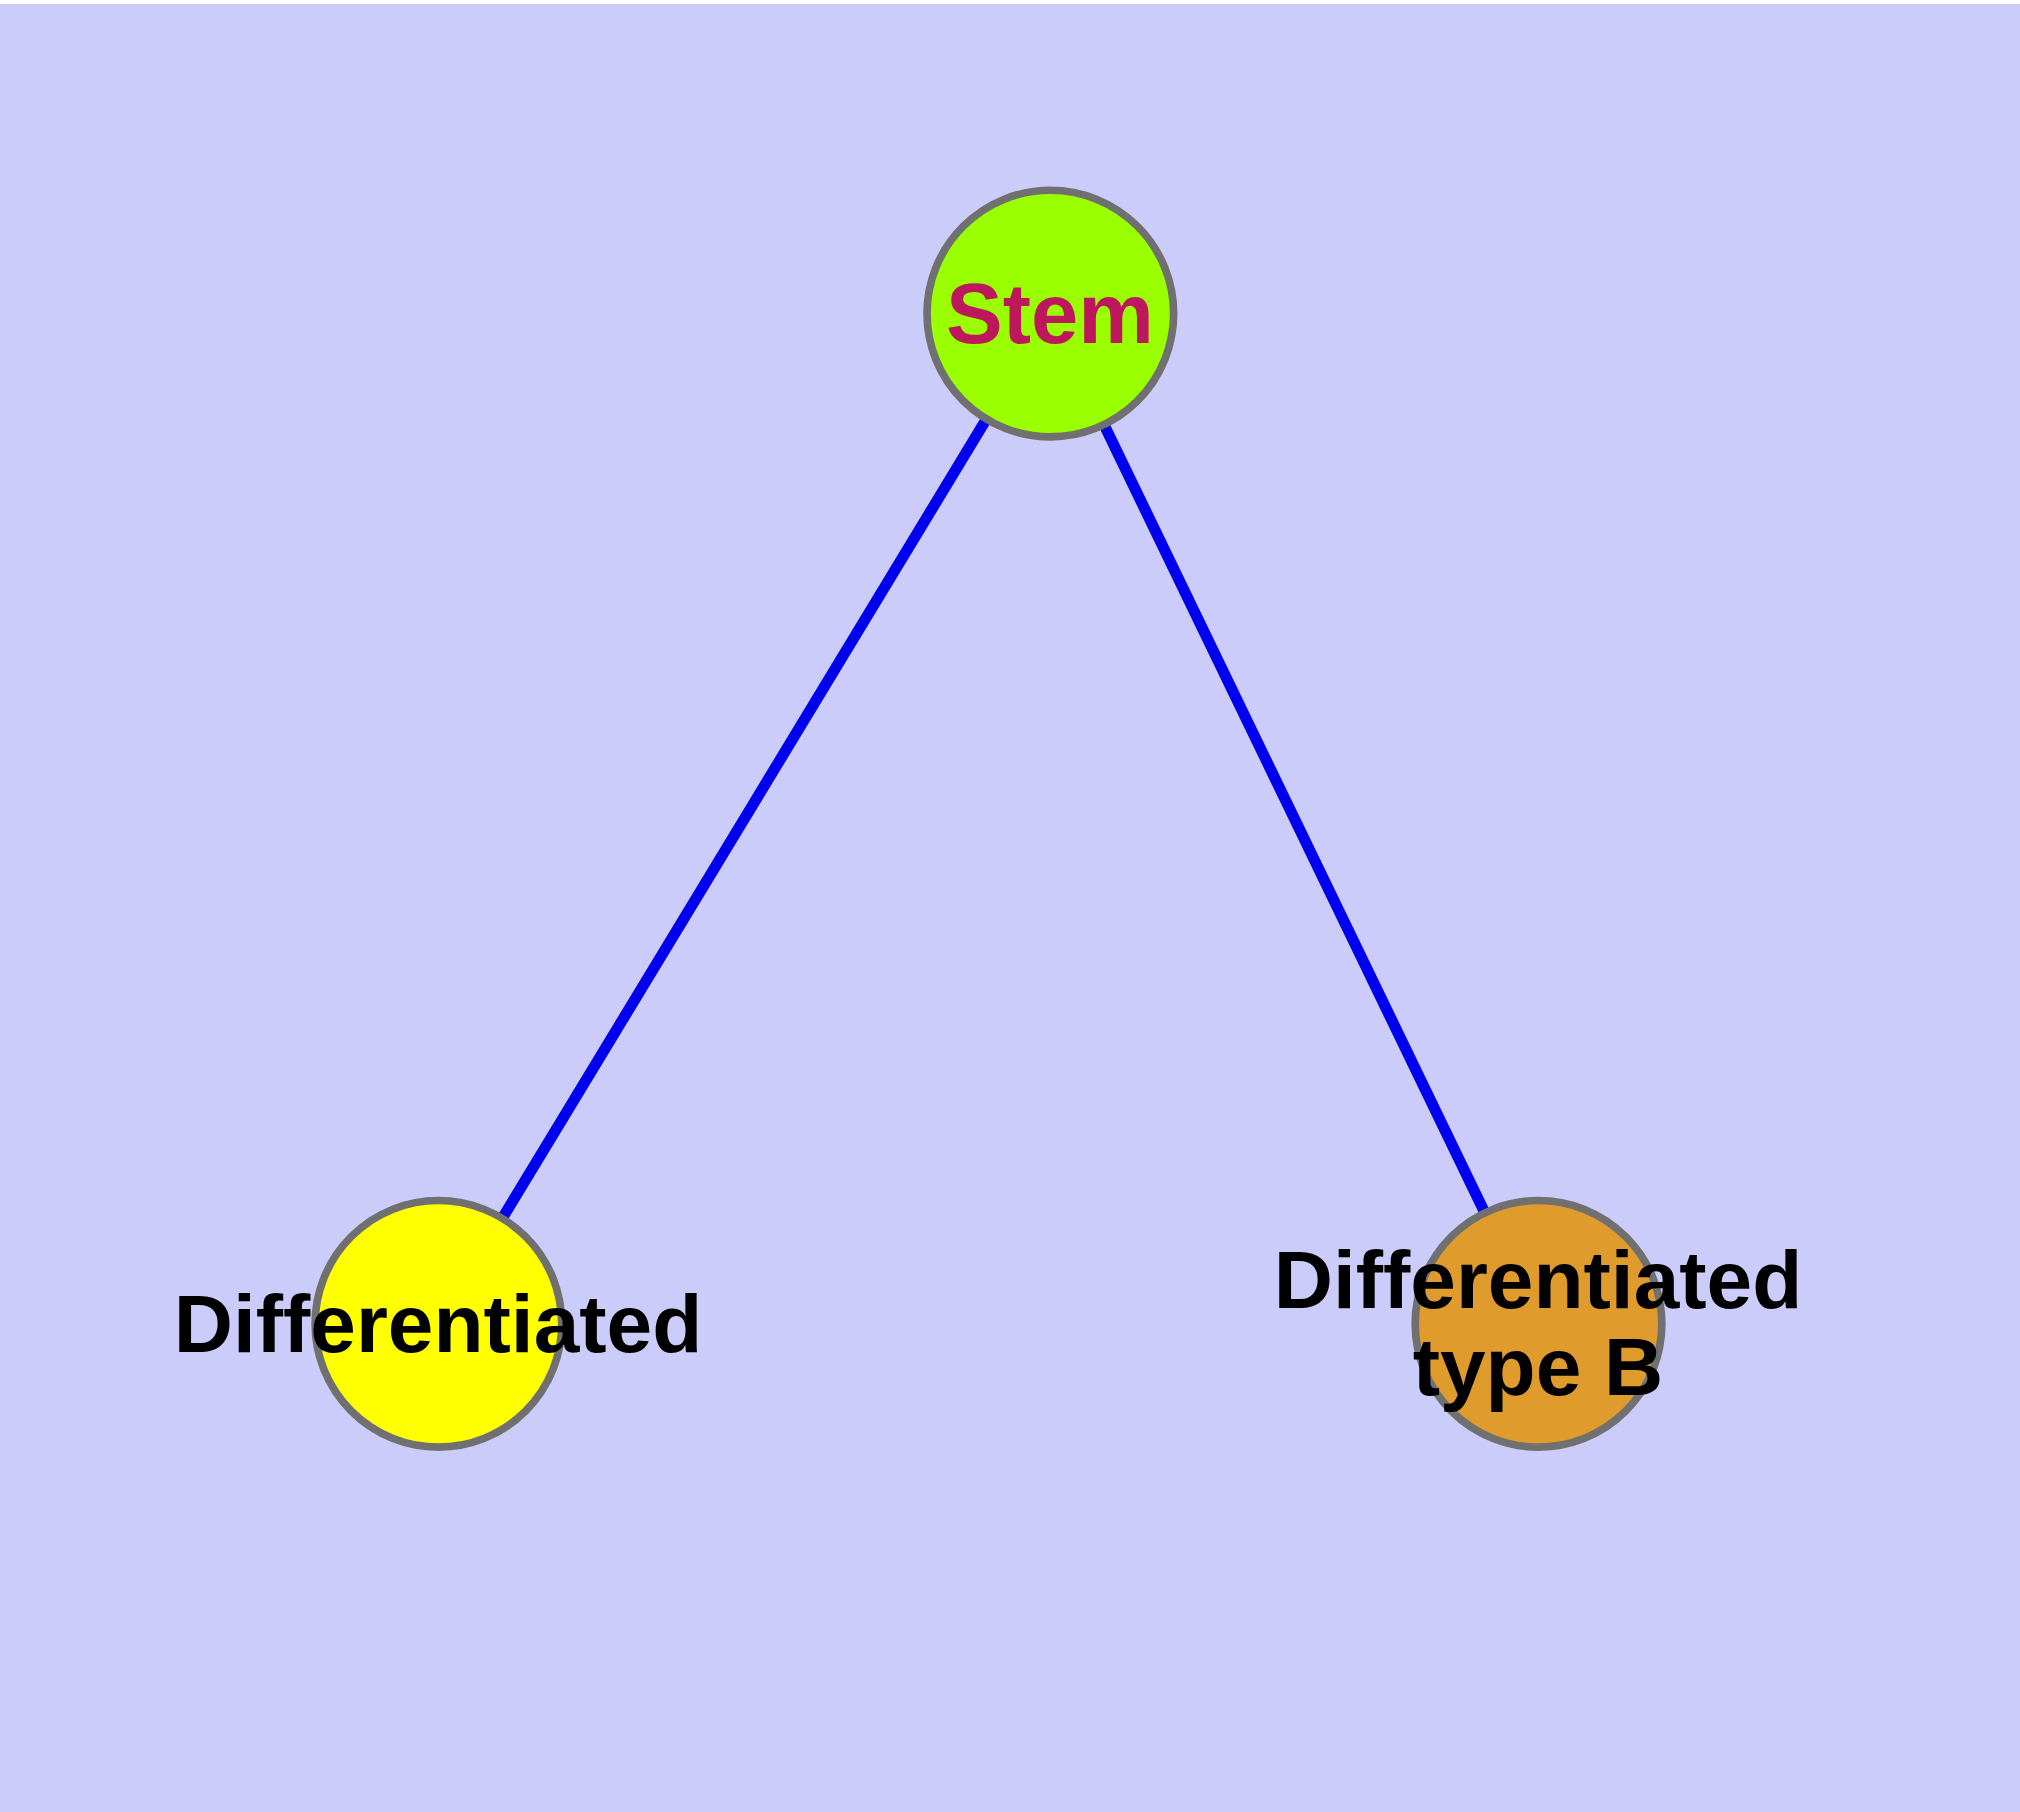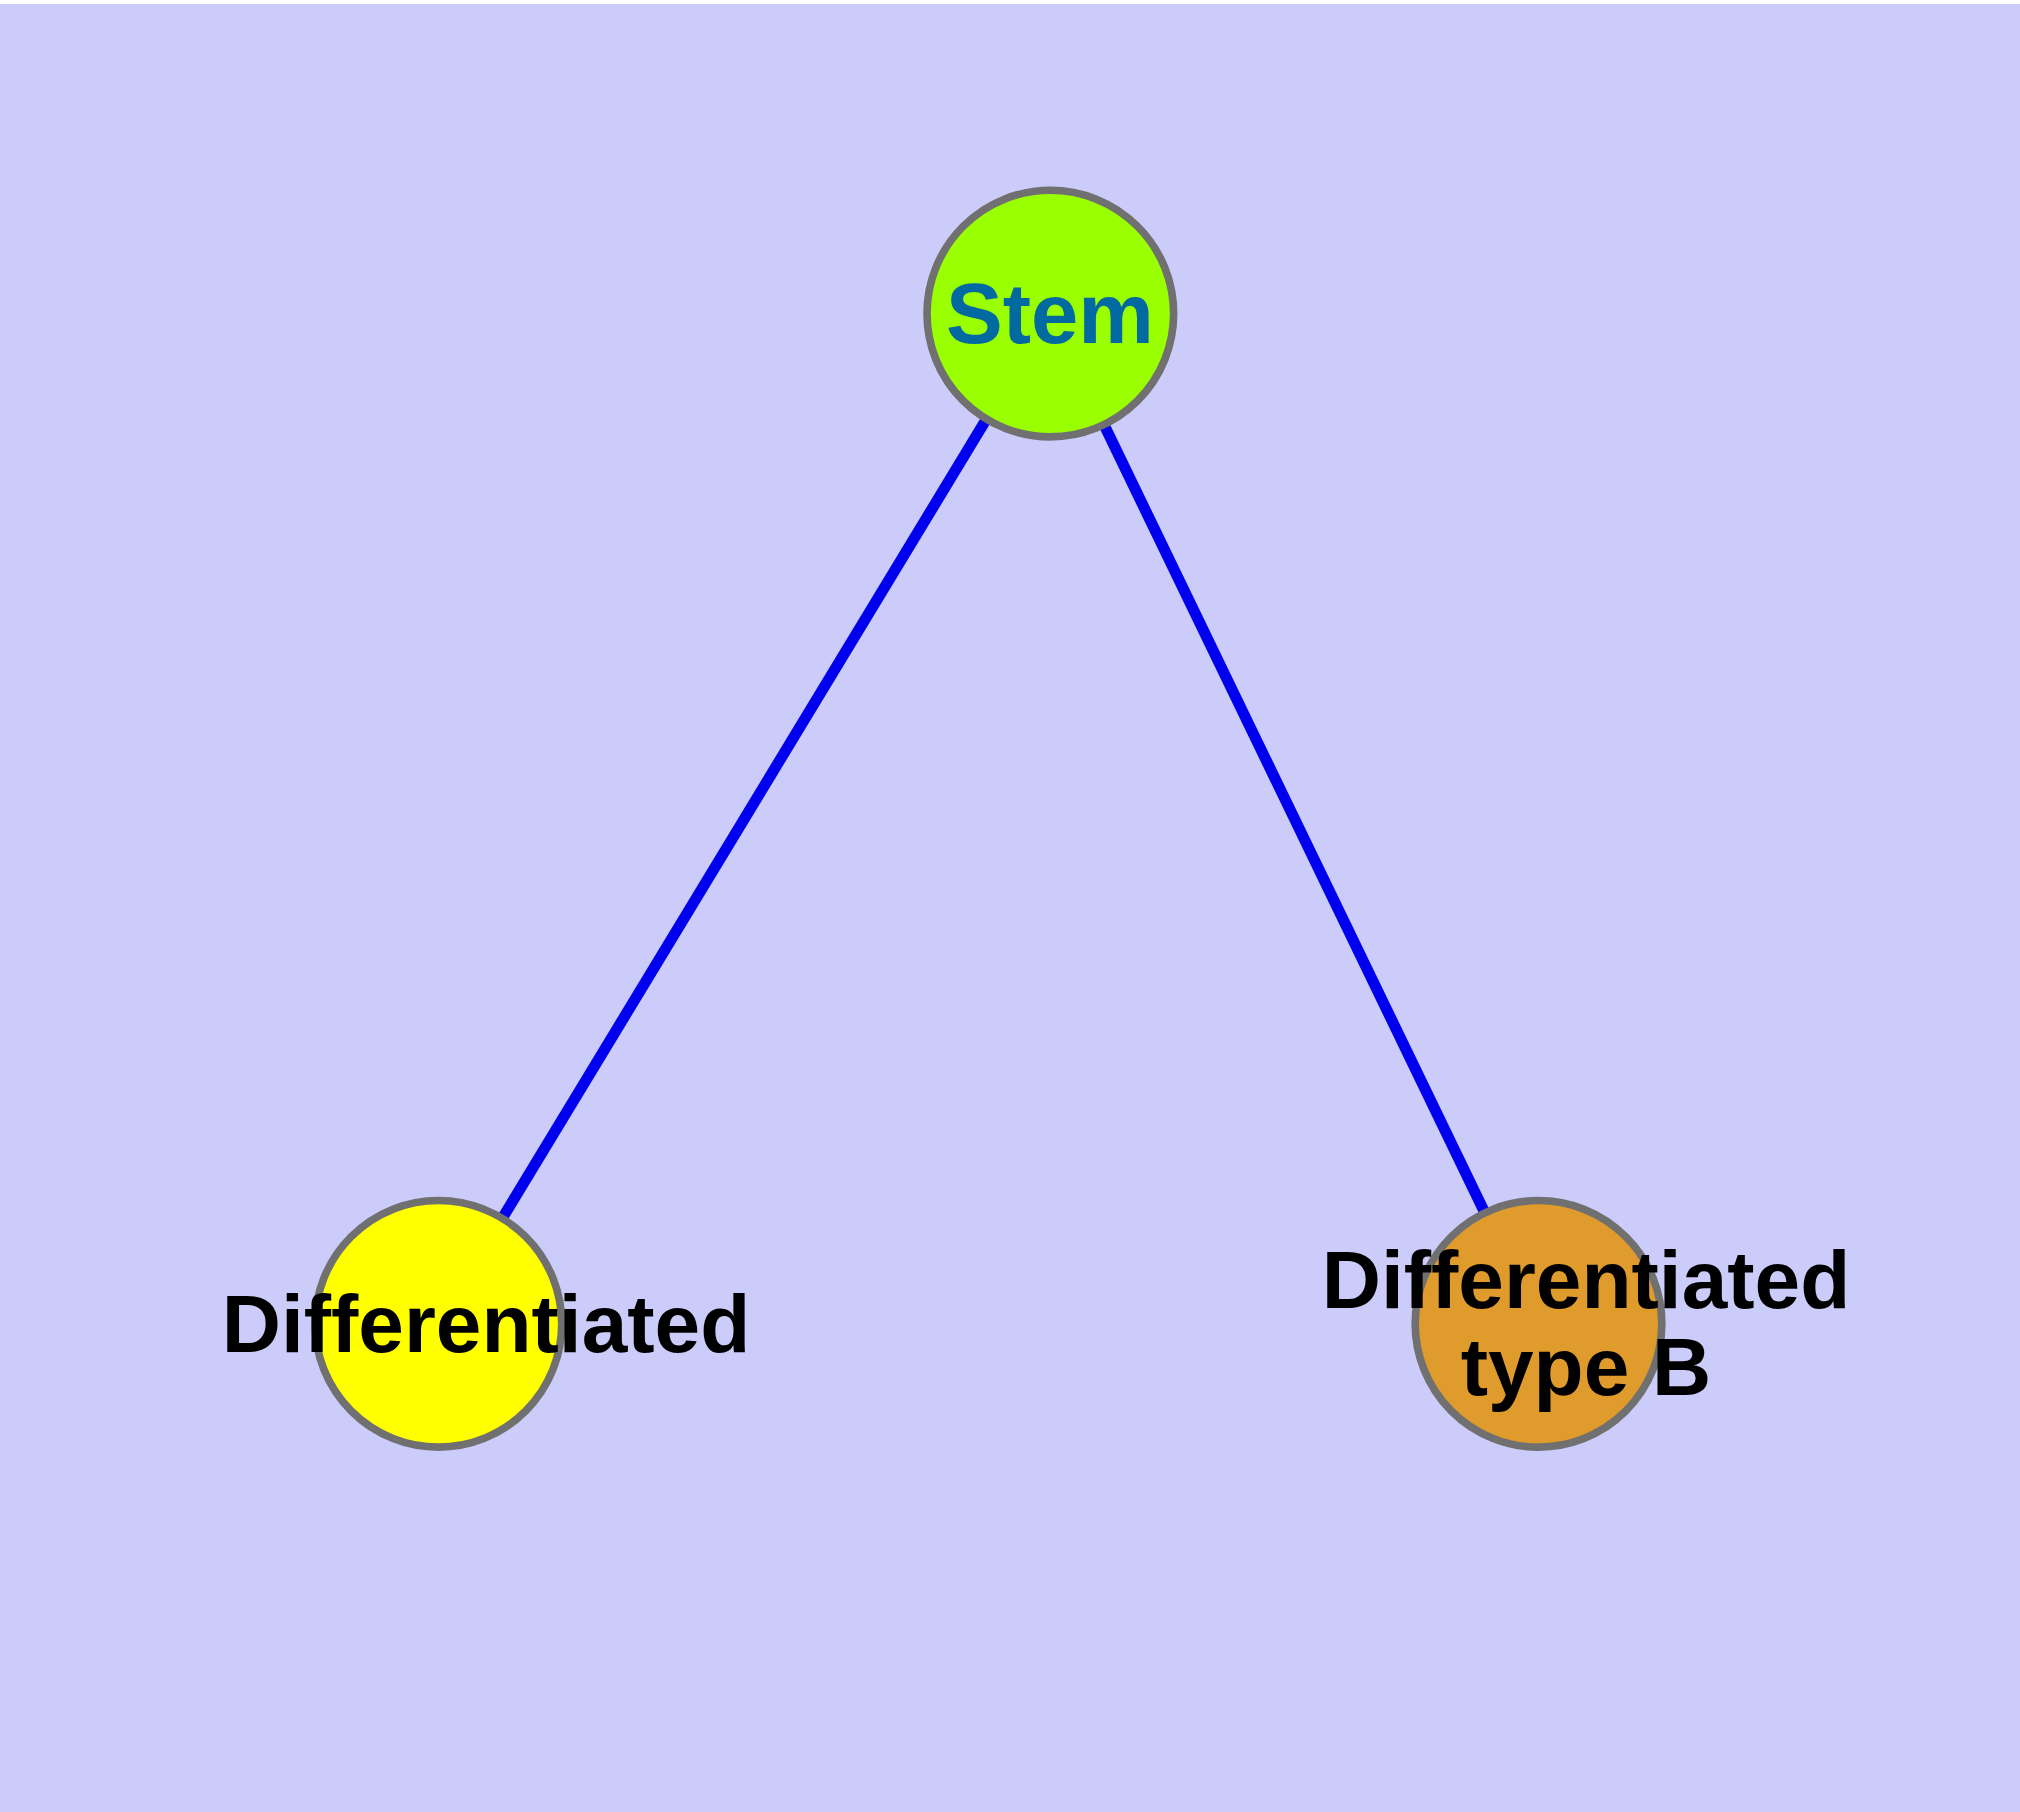--- a/index.html
+++ b/index.html
@@ -34,41 +34,41 @@
     position: absolute;
     text-align: center;
     color: #000000;
     font-weight: bold;
     line-height: 1.06;
     white-space: pre;
     pointer-events: none;
     transform: translate(-50%, -50%);
   }
   .node-label.single { font-size: 85px; }
-  .node-label.double { font-size: 82px; margin-left: 48px; }
+  .node-label.double { font-size: 82px; }
 </style>
 </head>
 <body>
 
 <div id="canvas" style="background: rgb(255, 255, 255); width: 2021px; height: 1812px;">
 
   <div id="plot-background" style="background: rgb(204, 204, 250);"></div>
 
   <svg id="graph-svg" viewBox="0 0 2384 2138" xmlns="http://www.w3.org/2000/svg">
     <g>
       <line id="edge-0" x1="1239" y1="370" x2="517" y2="1562" stroke="#0000ee" stroke-width="13" stroke-linecap="butt"></line>
       <line id="edge-1" x1="1239" y1="370" x2="1815" y2="1562" stroke="#0000ee" stroke-width="13" stroke-linecap="butt"></line>
     </g>
     <g>
       <circle id="node-0" cx="1239" cy="370" r="145.5" fill="#9aff00" stroke="#707070" stroke-width="9"></circle>
       <circle id="node-1" cx="517" cy="1562" r="145.5" fill="#ffff00" stroke="#707070" stroke-width="9"></circle>
       <circle id="node-2" cx="1815" cy="1562" r="145.5" fill="#e09b2d" stroke="#707070" stroke-width="9"></circle>
     </g>
   </svg>
 
-  <div class="node-label single" id="label-0" style="left: 1050px; top: 314px; font-size: 85px; color: #0369a1;">Stem</div>
+  <div class="node-label single" id="label-0" style="left: 1050px; top: 314px; font-size: 85px; color: #be185d;">Stem</div>
 
   <div class="node-label double" id="label-1" style="left: 438px; top: 1324px; font-size: 82px; color: rgb(0, 0, 0);"><span>Differentiated</span><br></div>
 
   <div class="node-label double" id="label-2" style="left: 1538px; top: 1324px; font-size: 82px; color: rgb(0, 0, 0);"><span>Differentiated</span><br><span>type B</span></div>
 
 </div>
 
 
 </body></html>

